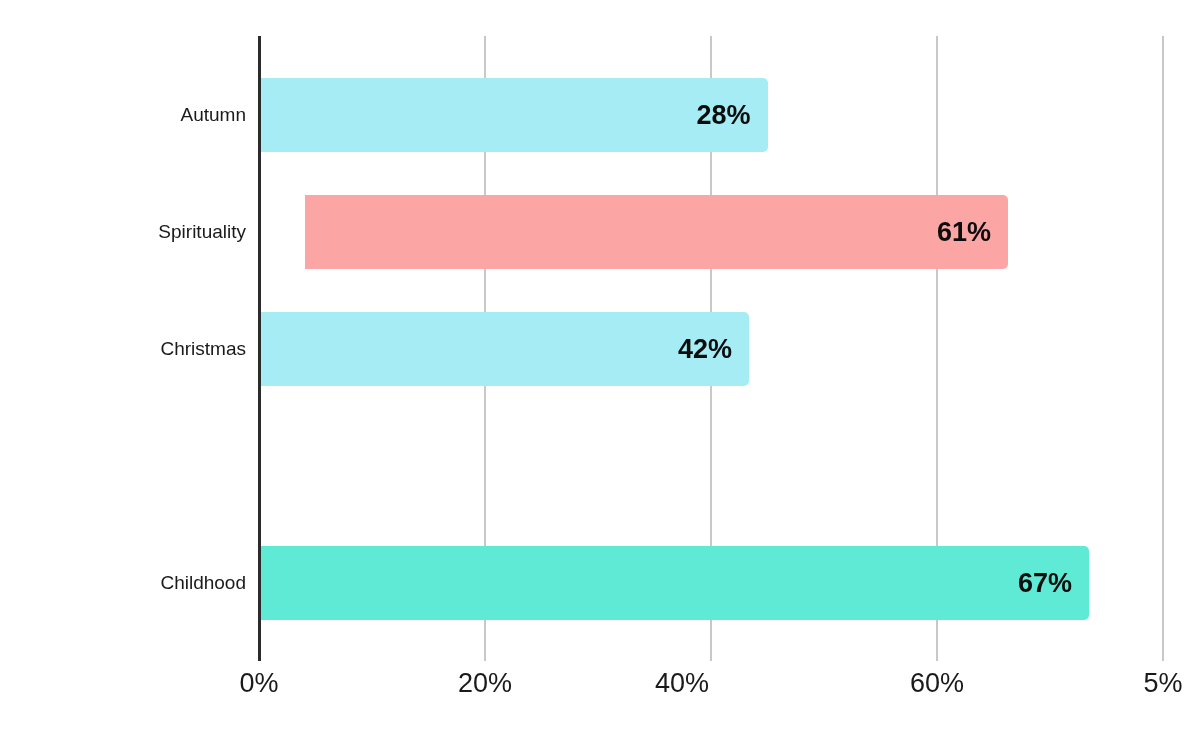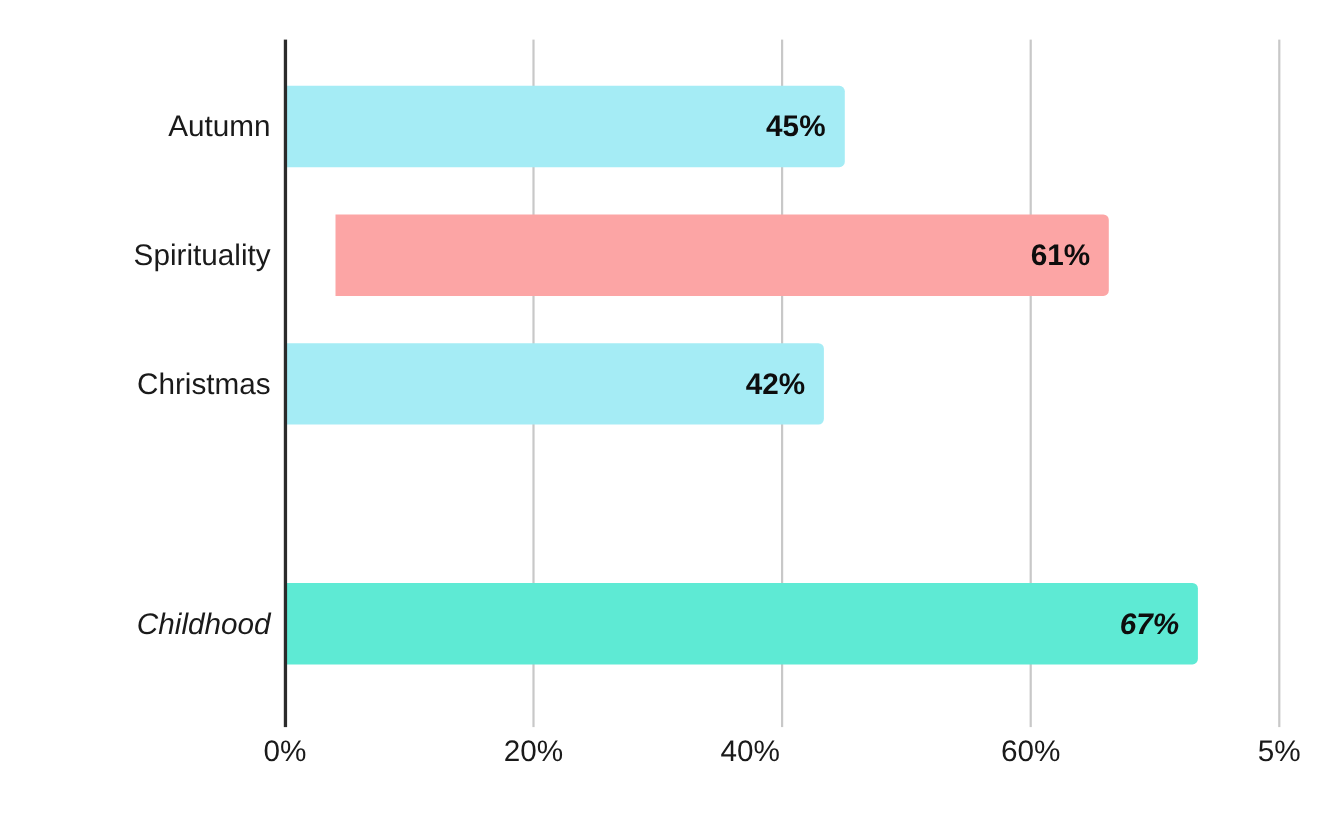--- a/index.html
+++ b/index.html
@@ -51,21 +51,21 @@
     right: 0;
   }
 
   .cat-label {
     position: absolute;
     right: 954px; 
     top: 0;
     height: 74px;
     line-height: 74px;
     white-space: nowrap;
-    font-size: 27px;
+    font-size: 19px;
     color: #1a1a1a;
     text-align: center;
   }
 
   .bar {
     position: absolute;
     left: 259px;
     top: 0;
     height: 74px;
     background: #a5ecf5;
@@ -106,38 +106,38 @@
       <div class="gridline" style="left: 484px;"></div>
       <div class="gridline" style="left: 710px;"></div>
       <div class="gridline" style="left: 936px;"></div>
       <div class="gridline" style="left: 1162px;"></div>
     </div>
 
   <div id="plot-area">
       <div class="bar-row" style="top: 78px;">
         <div class="cat-label">Autumn</div>
         <div class="bar" style="width: 508.5px; background: rgb(165, 236, 245);">
-          <div class="bar-value">45%</div>
+          <div class="bar-value">28%</div>
         </div>
       </div>
       <div class="bar-row" style="top: 195px; margin-left: 46px;">
         <div class="cat-label">Spirituality</div>
         <div class="bar" style="width: 703px; background: #fca5a5;">
           <div class="bar-value">61%</div>
         </div>
       </div>
       <div class="bar-row" style="top: 312px;">
         <div class="cat-label">Christmas</div>
         <div class="bar" style="width: 490px; background: rgb(165, 236, 245);">
           <div class="bar-value">42%</div>
         </div>
       </div>
       <div class="bar-row" style="top: 429px;">
       </div>
-      <div class="bar-row" style="top: 530px; font-style: italic;">
+      <div class="bar-row" style="top: 546px;">
         <div class="cat-label">Childhood</div>
         <div class="bar" style="width: 830px; background: #5eead4;">
           <div class="bar-value">67%</div>
         </div>
       </div>
     </div>
 
   <div id="xaxis-labels">
       <div class="tick-label" style="left: 259px;">0%</div>
       <div class="tick-label" style="left: 485px;">20%</div>

